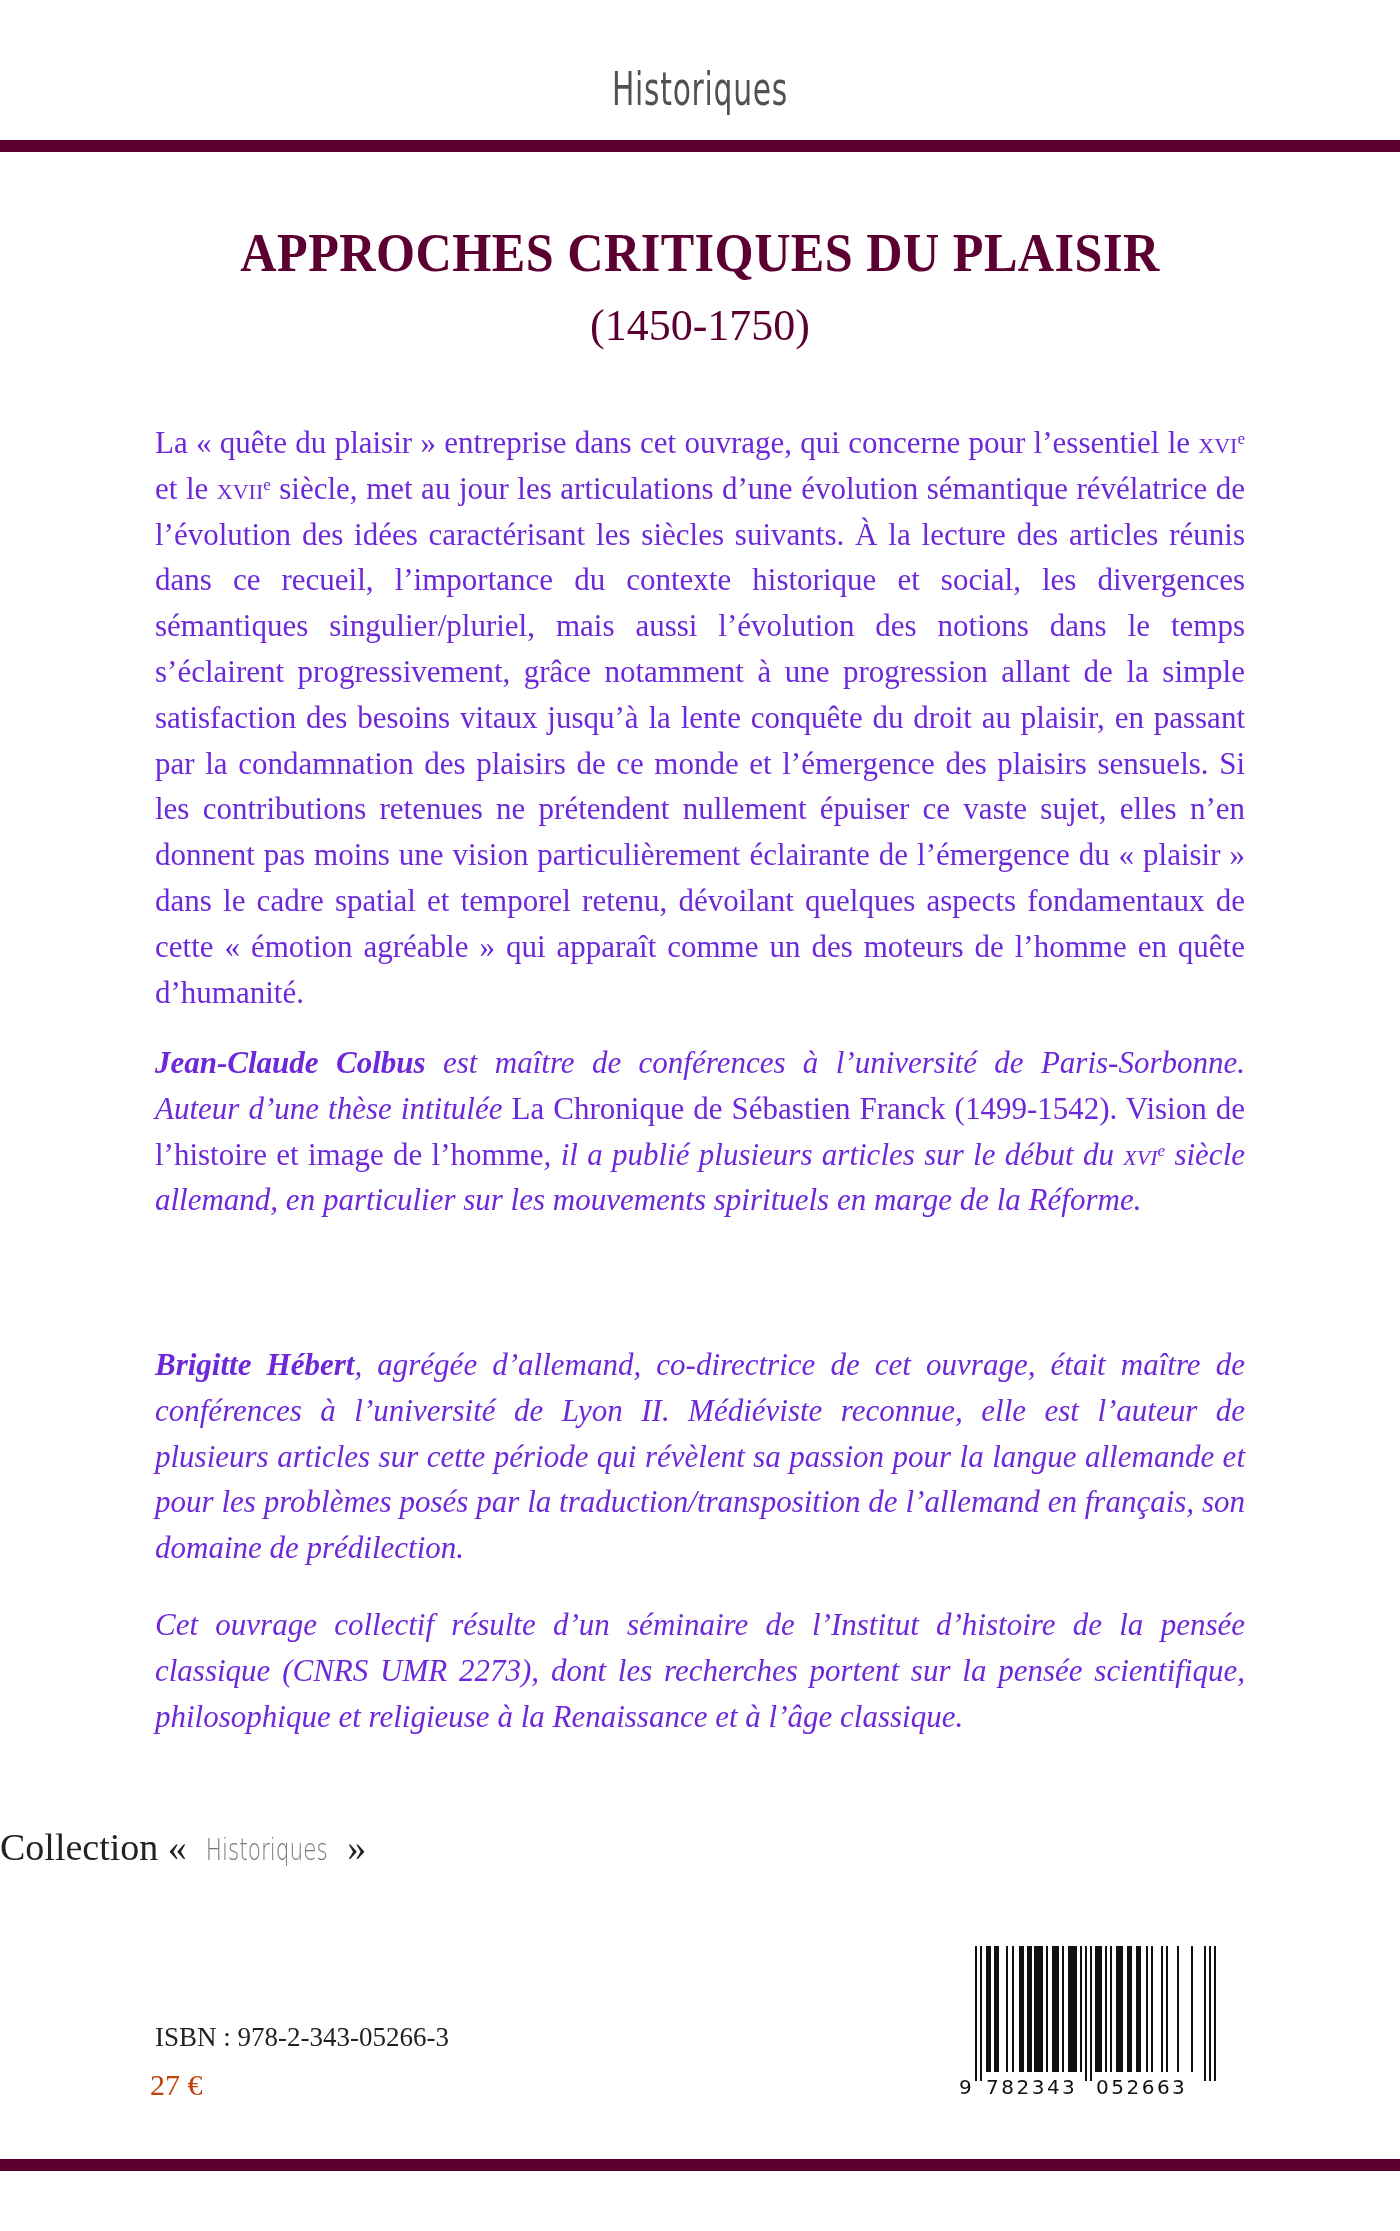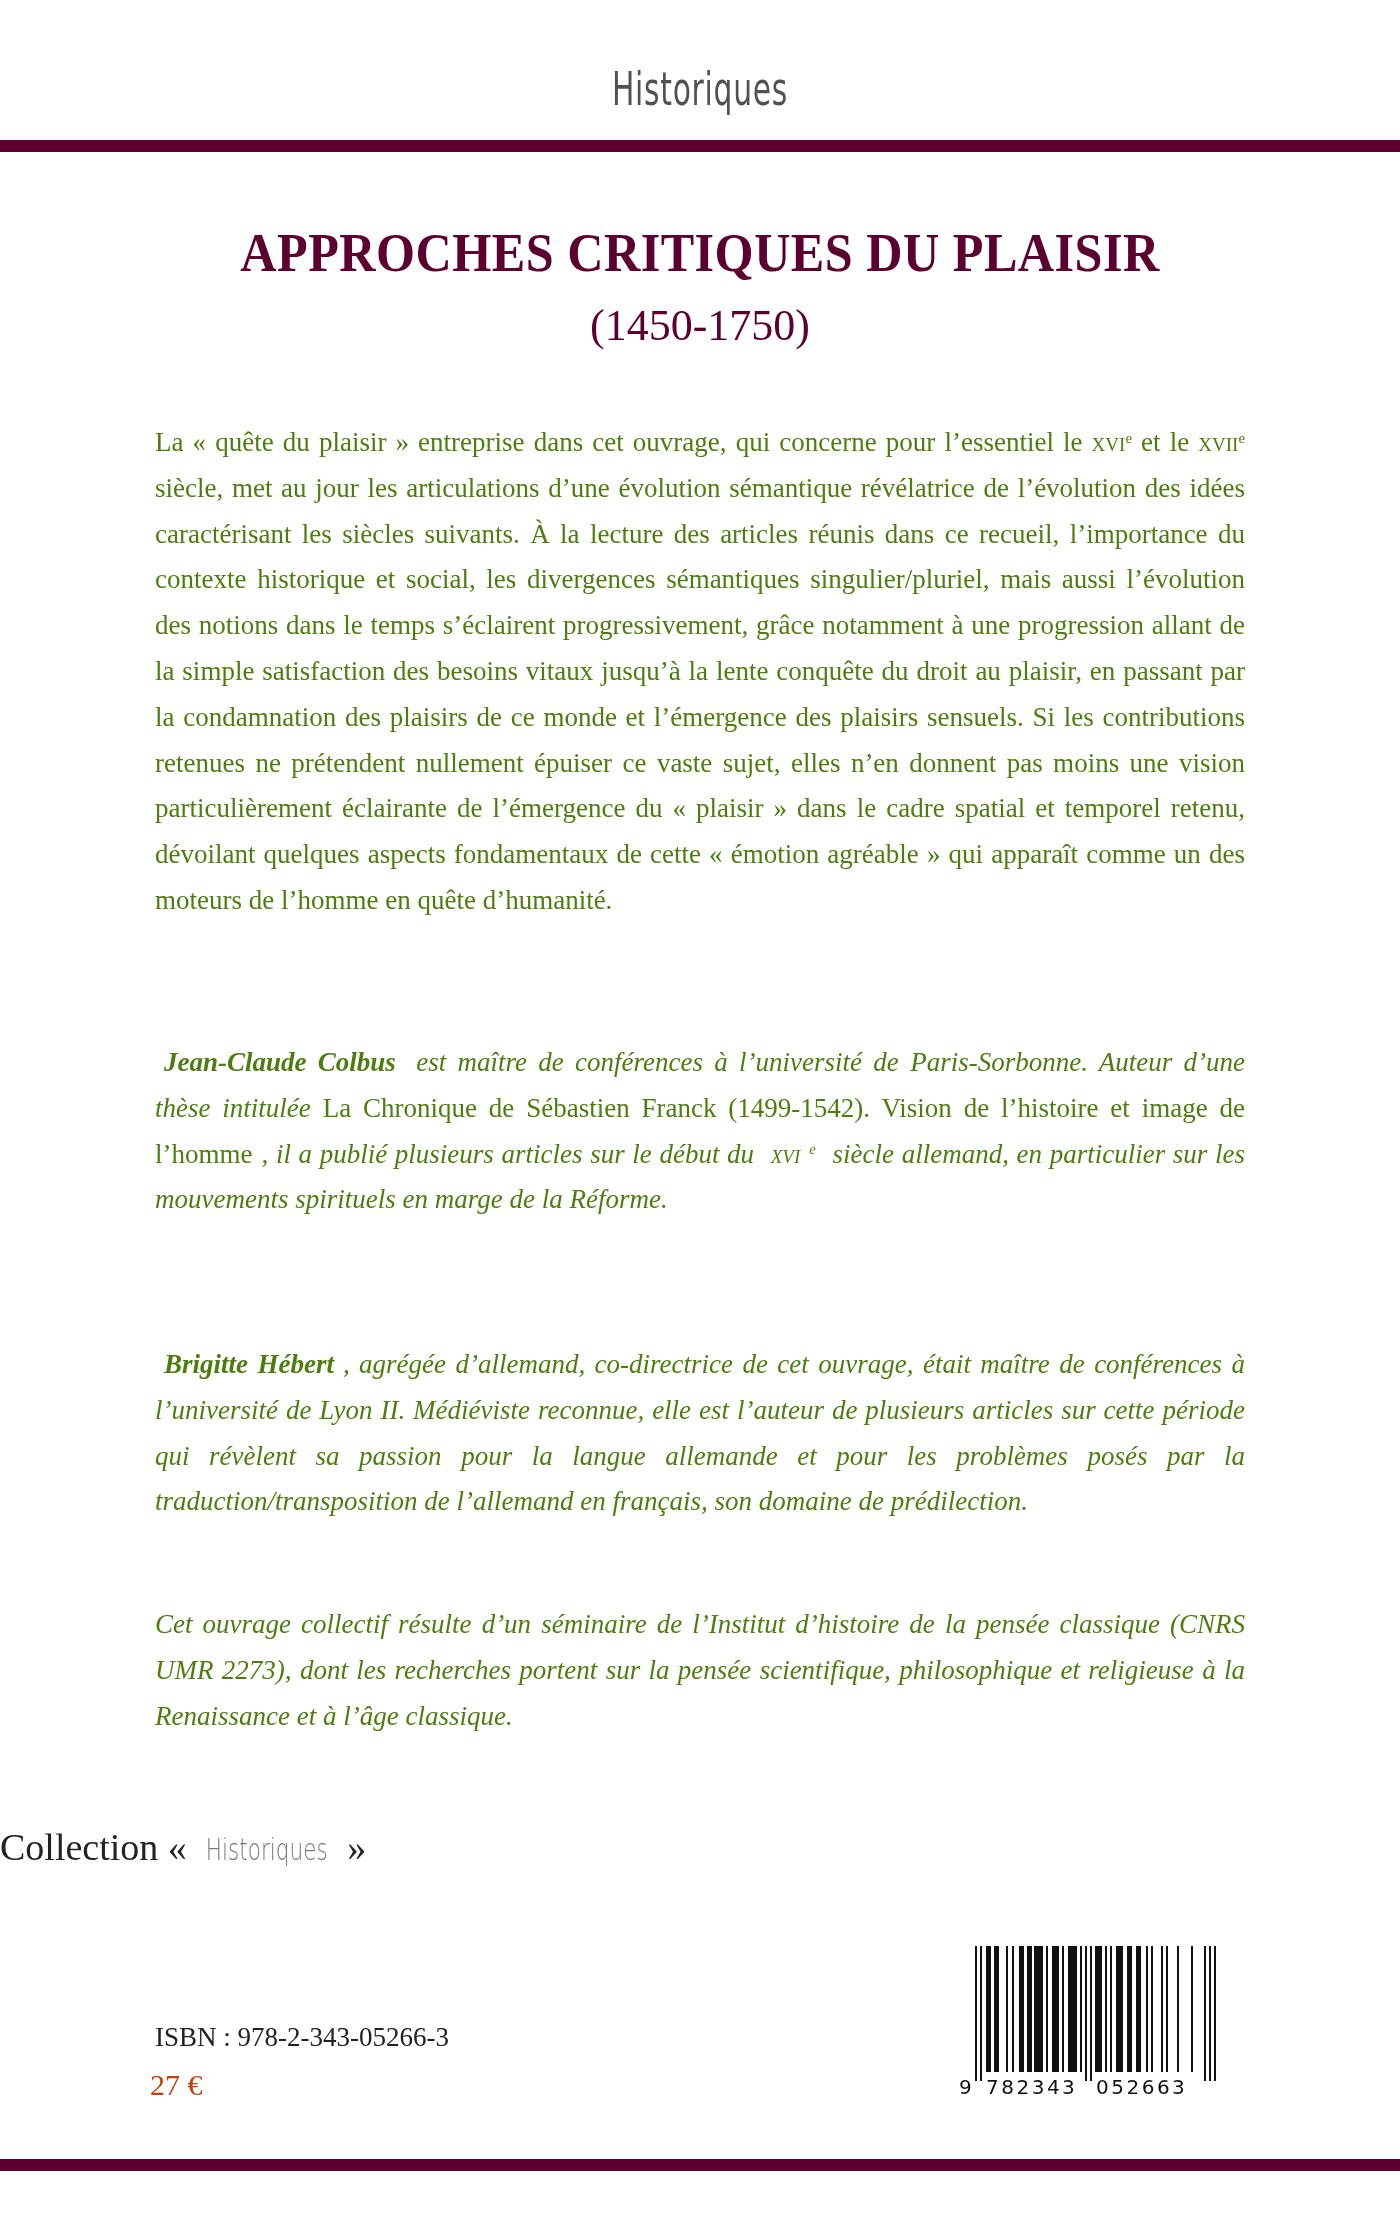--- a/index.html
+++ b/index.html
@@ -21,31 +21,31 @@
     position: absolute; top: 222px; left: 0; width: 1400px; text-align: center;
     font-size: 54px; font-weight: bold; color: #5b0030; letter-spacing: 0.5px;
     transform: scaleX(0.93); transform-origin: center;
   }
   .dates {
     position: absolute; top: 300px; left: 0; width: 1400px; text-align: center;
     font-size: 44px; color: #5b0030;
   }
   .body {
     position: absolute; left: 155px; width: 1090px;
-    font-size: 27px; line-height: 45.8px; text-align: justify; color: #4d7c0f;
+    font-size: 31px; line-height: 45.8px; text-align: justify; color: #6d28d9;
   }
   .p1 { top: 420px; }
   .p2 { top: 1040px; }
   .p3 { top: 1342px; }
   .p4 { top: 1602px; }
   .body p { margin: 0; }
   .sc { font-variant: small-caps; text-transform: lowercase; }
   sup { font-size: 0.55em; vertical-align: 0.55em; line-height: 0; }
   .bold { font-weight: bold; }
-  .it { font-style: italic; margin-left: 9px; }
+  .it { font-style: italic; }
   .collection {
     position: absolute; top: 1822px; left: 0; width: 1400px; text-align: left;
     font-size: 38px; line-height: 50px; color: #222;
   }
   .collection .brand {
     font-family: "DejaVu Sans", "Liberation Sans", sans-serif; font-weight: 200;
     font-size: 30px; color: #777; display: inline-block; transform: scaleX(0.72);
     margin: 0 -14px;
   }
   .isbn {

